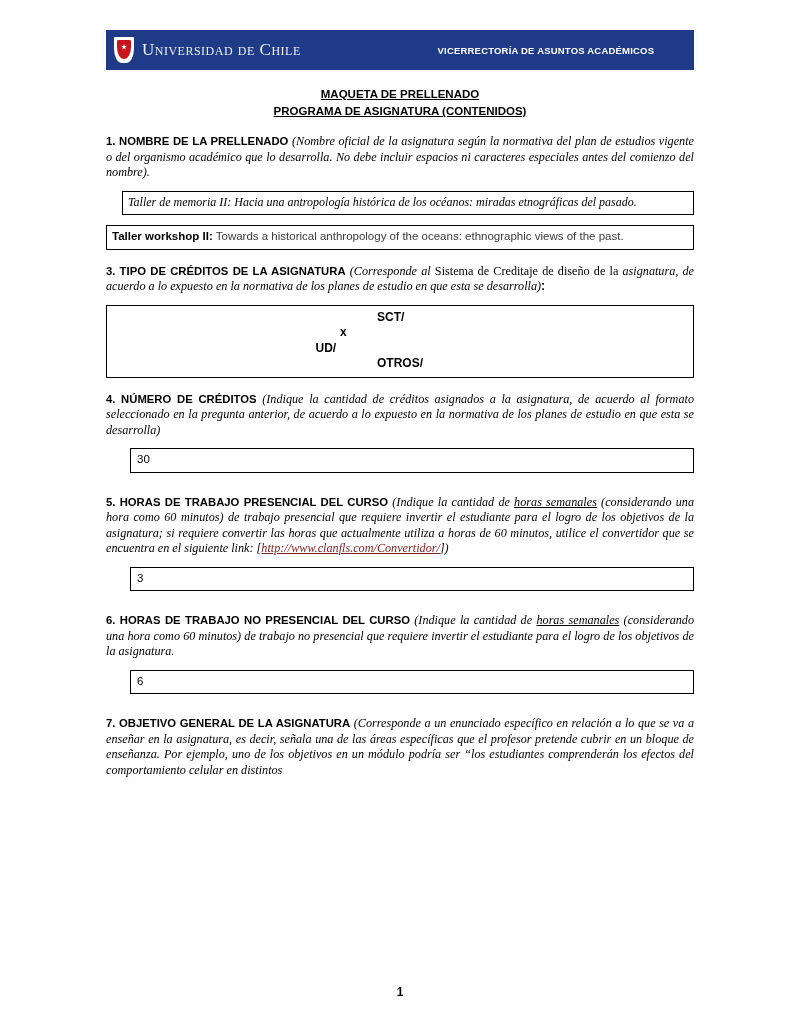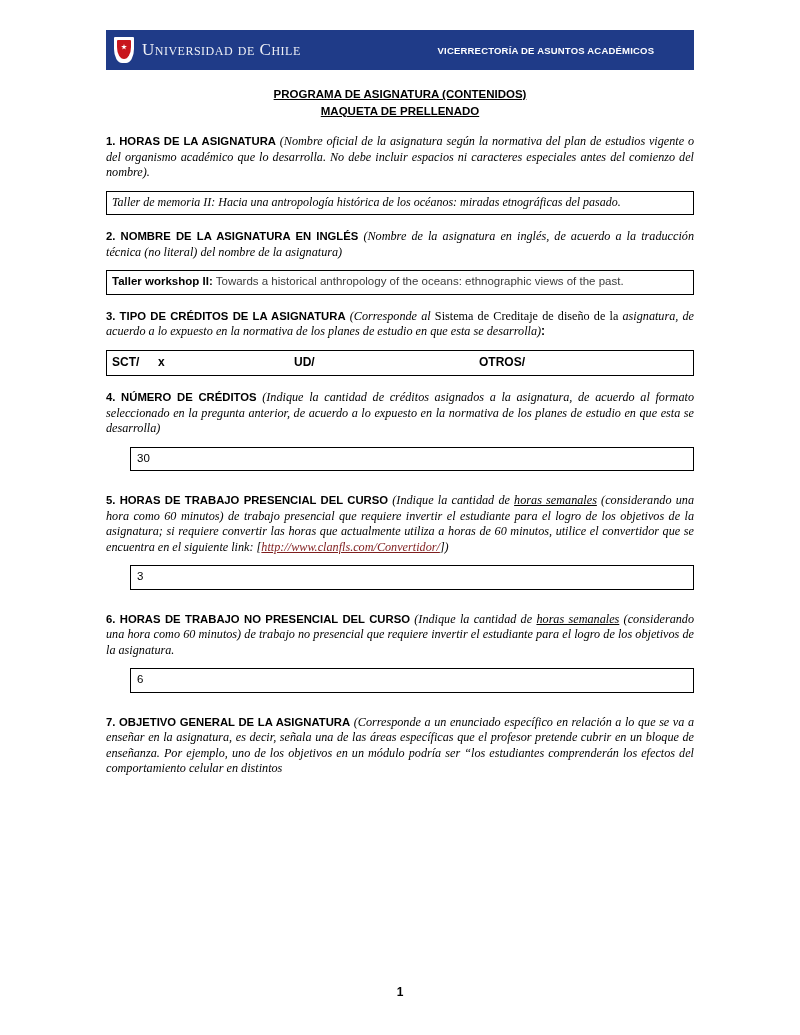--- a/index.html
+++ b/index.html
@@ -144,20 +144,21 @@
     border: 1px solid #000000;
     margin-top: 10px;
     padding: 3px 5px 4px 5px;
     font-size: 12px;
     line-height: 15.5px;
     min-height: 16px;
     box-sizing: border-box;
   }
   .box.italic {
     font-style: italic;
+    margin-left: 16px;
   }
   .box-en .b1 {
     font-family: "Liberation Sans", sans-serif;
     font-size: 11.5px;
     font-weight: bold;
     font-style: normal;
   }
   .box-en .b2 {
     font-family: "Liberation Sans", sans-serif;
     font-size: 11.5px;
@@ -165,20 +166,21 @@
     color: #3a3a3a;
     text-align: center;
   }
   .box-credit {
     display: flex;
     align-items: center;
     font-family: "Liberation Sans", sans-serif;
     font-size: 12px;
     font-weight: bold;
     padding: 4px 5px 5px 5px;
+    flex-direction: column;
   }
   .box-credit .cell-sct { width: 46px; }
   .box-credit .cell-x { width: 120px; font-weight: bold; }
   .box-credit .cell-ud { width: 185px; margin-left: 16px; }
   .box-credit .cell-otros { }
   .box-num {
     font-family: "Liberation Sans", sans-serif;
     font-size: 11.5px;
     padding: 3px 5px 4px 6px;
   }
@@ -209,36 +211,31 @@
 
     <div class="banner">
       <div class="banner-left">
         <div class="crest"></div>
         <div class="banner-title">Universidad de Chile</div>
       </div>
       <div class="banner-right">VICERRECTORÍA DE ASUNTOS ACADÉMICOS</div>
     </div>
 
     <div class="doc-titles">
+      <div><span>MAQUETA DE PRELLENADO</span></div>
       <div><span>PROGRAMA DE ASIGNATURA (CONTENIDOS)</span></div>
-      <div><span>MAQUETA DE PRELLENADO</span></div>
     </div>
 
     <div class="q">
       <span class="lbl">1.</span>
-      <span class="lbl">HORAS DE LA ASIGNATURA</span>
+      <span class="lbl">NOMBRE DE LA PRELLENADO</span>
       <span class="hint">(Nombre oficial de la asignatura según la normativa del plan de estudios vigente o del organismo académico que lo desarrolla. No debe incluir espacios ni caracteres especiales antes del comienzo del nombre).</span>
     </div>
     <div class="box italic">Taller de memoria II: Hacia una antropología histórica de los océanos: miradas etnográficas del pasado.</div>
 
-    <div class="q">
-      <span class="lbl">2.</span>
-      <span class="lbl">NOMBRE DE LA ASIGNATURA EN INGLÉS</span>
-      <span class="hint">(Nombre de la asignatura en inglés, de acuerdo a la traducción técnica (no literal) del nombre de la asignatura)</span>
-    </div>
     <div class="box box-en">
       <span class="b1">Taller workshop II:</span><span class="b2"> Towards a historical anthropology of the oceans: ethnographic views of the past.</span>
     </div>
 
     <div class="q">
       <span class="lbl">3.</span>
       <span class="lbl">TIPO DE CRÉDITOS DE LA ASIGNATURA</span>
       <span class="hint">(Corresponde al</span><span class="plain"> Sistema de Creditaje de diseño de la </span><span class="hint">asignatura, de acuerdo a lo expuesto en la normativa de los planes de estudio en que esta se desarrolla)</span><span class="bold-colon">:</span>
     </div>
     <div class="box box-credit">

